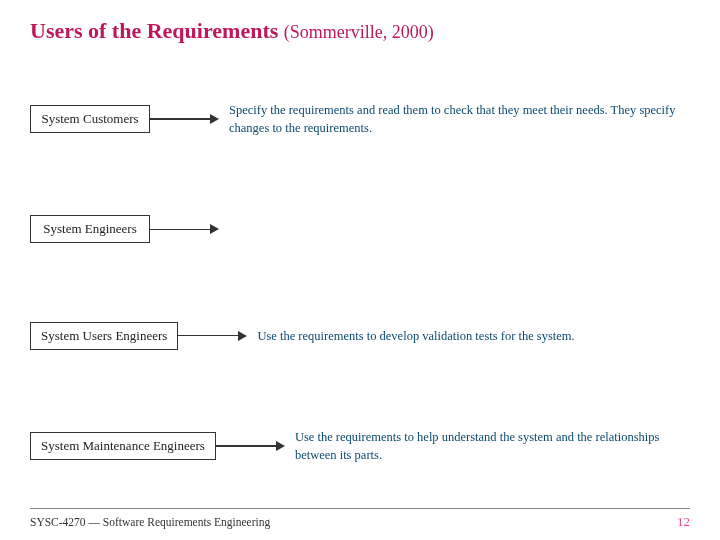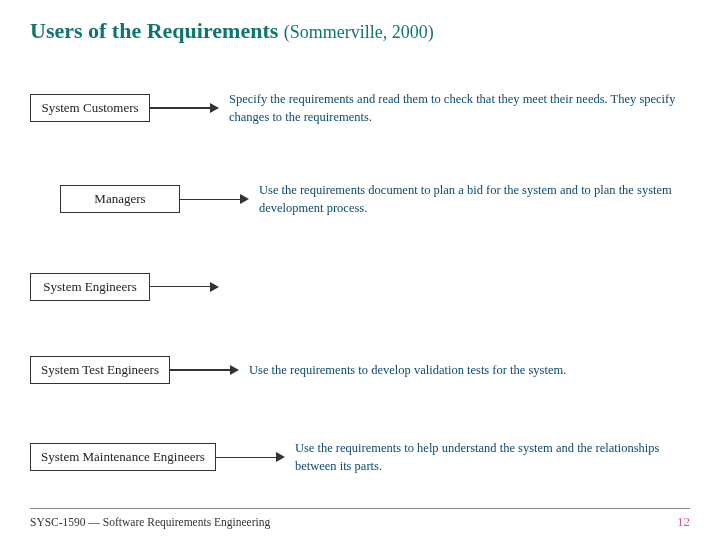--- a/index.html
+++ b/index.html
@@ -18,21 +18,21 @@
       height: 540px;
       padding: 18px 30px 10px 30px;
       display: flex;
       flex-direction: column;
     }
 
     .title {
       font-size: 22px;
       font-weight: bold;
       margin-bottom: 18px;
-      color: #0f766e;
+      color: #be185d;
       letter-spacing: 0;
     }
 
     .title-subtitle {
       font-weight: normal;
       font-size: 18px;
     }
 
     .rows-area {
       flex: 1;
@@ -117,53 +117,45 @@
 
     <div class="row">
       <div class="box">System Customers</div>
       <div class="arrow-line">
         <div class="line"></div>
         <div class="arrowhead"></div>
       </div>
       <div class="desc">Specify the requirements and read them to check that they meet their needs. They specify changes to the requirements.</div>
     </div>
 
-    <div class="row" style="padding-left: 30px;">
-      <div class="box">Managers</div>
-      <div class="arrow-line">
-        <div class="line"></div>
-        <div class="arrowhead"></div>
-      </div>
-      <div class="desc">Use the requirements document to plan a bid for the system and to plan the system development process.</div>
-    </div>
 
     <div class="row">
       <div class="box">System Engineers</div>
       <div class="arrow-line">
         <div class="line"></div>
         <div class="arrowhead"></div>
       </div>
     </div>
 
     <div class="row">
-      <div class="box">System Test Engineers</div>
+      <div class="box">System Users Engineers</div>
       <div class="arrow-line">
         <div class="line"></div>
         <div class="arrowhead"></div>
       </div>
       <div class="desc">Use the requirements to develop validation tests for the system.</div>
     </div>
 
     <div class="row">
       <div class="box">System Maintenance Engineers</div>
       <div class="arrow-line">
         <div class="line"></div>
         <div class="arrowhead"></div>
       </div>
       <div class="desc">Use the requirements to help understand the system and the relationships between its parts.</div>
     </div>
   </div>
 
   <div class="footer">
-    <span class="footer-left">SYSC-1590 — Software Requirements Engineering</span>
+    <span class="footer-left">SYSC-4270 — Software Requirements Engineering</span>
     <span class="footer-right">12</span>
   </div>
 </div>
 
 </body></html>

